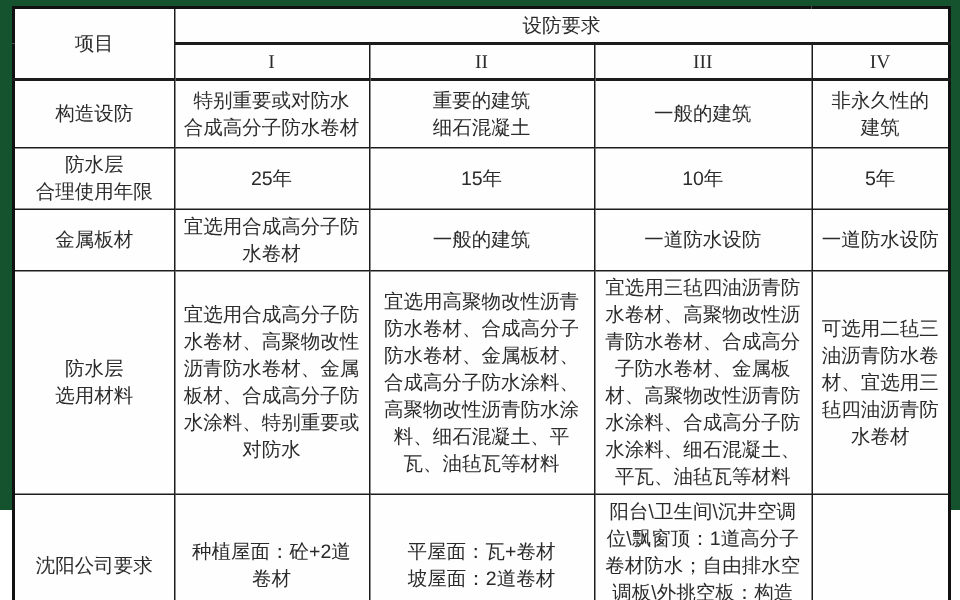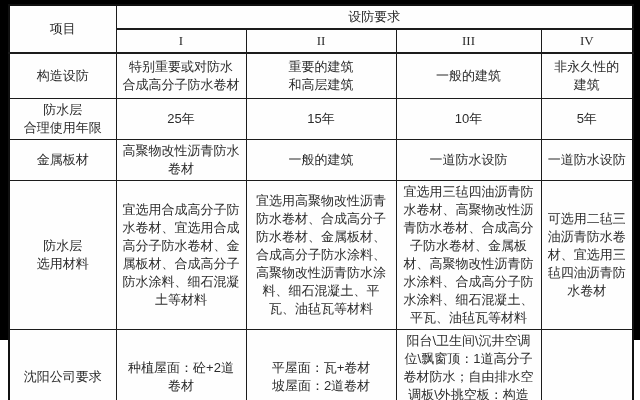--- a/index.html
+++ b/index.html
@@ -2,21 +2,21 @@
 <html><head>
 <meta charset="utf-8">
 <style>
   * { margin: 0; padding: 0; box-sizing: border-box; }
   html, body {
     width: 640px; height: 400px;
     background: #ffffff;
     font-family: "Liberation Sans", "DejaVu Sans", sans-serif;
     overflow: hidden;
   }
-  .page { position: relative; width: 640px; height: 340px; background:#000000; }
+  .page { position: relative; width: 640px; height: 340px; background:#14532d; }
 
   table.grade-table {
     position: absolute; left: 8px; top: 4px;
     width: 624px; height: 389px;
     border-collapse: collapse;
     table-layout: fixed;
     background: #fefefe;
     color: #2b2b2b;
   }
   table.grade-table, .grade-table th, .grade-table td {
@@ -98,47 +98,47 @@
       <td class="roman">II</td>
       <td class="roman">III</td>
       <td class="roman">IV</td>
     </tr>
 
     <tr class="r-type">
       <td class="lbl">构造设防</td>
       <td class="pre">特别重要或对防水
 合成高分子防水卷材</td>
       <td class="pre">重要的建筑
-和高层建筑</td>
+细石混凝土</td>
       <td class="pre">一般的建筑</td>
       <td class="pre cell-left">非永久性的
 建筑</td>
     </tr>
 
     <tr class="r-years">
       <td class="lbl">防水层
 合理使用年限</td>
       <td>25年</td>
       <td>15年</td>
       <td>10年</td>
       <td>5年</td>
     </tr>
 
     <tr class="r-fort">
       <td class="lbl">金属板材</td>
-      <td class="cell-left">高聚物改性沥青防水卷材</td>
+      <td class="cell-left">宜选用合成高分子防水卷材</td>
       <td>一般的建筑</td>
       <td>一道防水设防</td>
       <td class="cell-left">一道防水设防</td>
     </tr>
 
     <tr class="r-mat">
       <td class="lbl">防水层
 选用材料</td>
-      <td class="mat-cell">宜选用合成高分子防水卷材、宜选用合成高分子防水卷材、金属板材、合成高分子防水涂料、细石混凝土等材料</td>
+      <td class="mat-cell">宜选用合成高分子防水卷材、高聚物改性沥青防水卷材、金属板材、合成高分子防水涂料、特别重要或对防水</td>
       <td class="mat-cell">宜选用高聚物改性沥青防水卷材、合成高分子防水卷材、金属板材、合成高分子防水涂料、高聚物改性沥青防水涂料、细石混凝土、平瓦、油毡瓦等材料</td>
       <td class="mat-cell">宜选用三毡四油沥青防水卷材、高聚物改性沥青防水卷材、合成高分子防水卷材、金属板材、高聚物改性沥青防水涂料、合成高分子防水涂料、细石混凝土、平瓦、油毡瓦等材料</td>
       <td class="mat-cell">可选用二毡三油沥青防水卷材、宜选用三毡四油沥青防水卷材</td>
     </tr>
 
     <tr class="r-shenyang">
       <td class="lbl">沈阳公司要求</td>
       <td class="req-cell pre" style="font-size:13px; line-height:18px;">种植屋面：砼+2道卷材</td>
       <td class="req-cell pre" style="font-size:13px; line-height:18px;">平屋面：瓦+卷材
 坡屋面：2道卷材</td>

